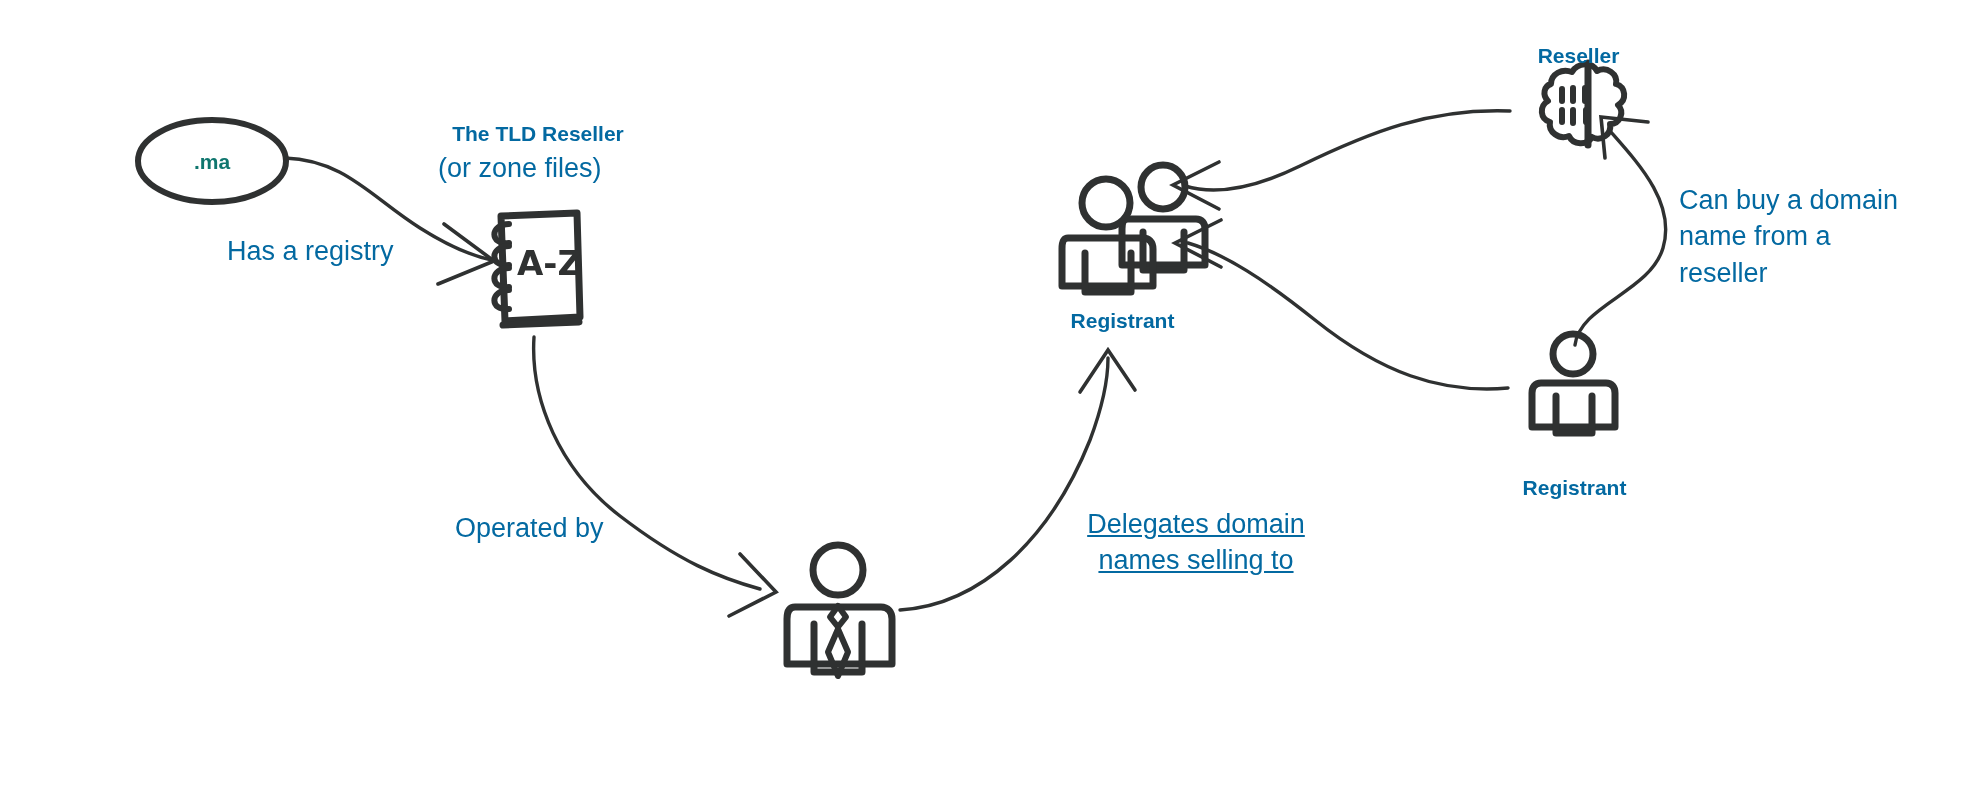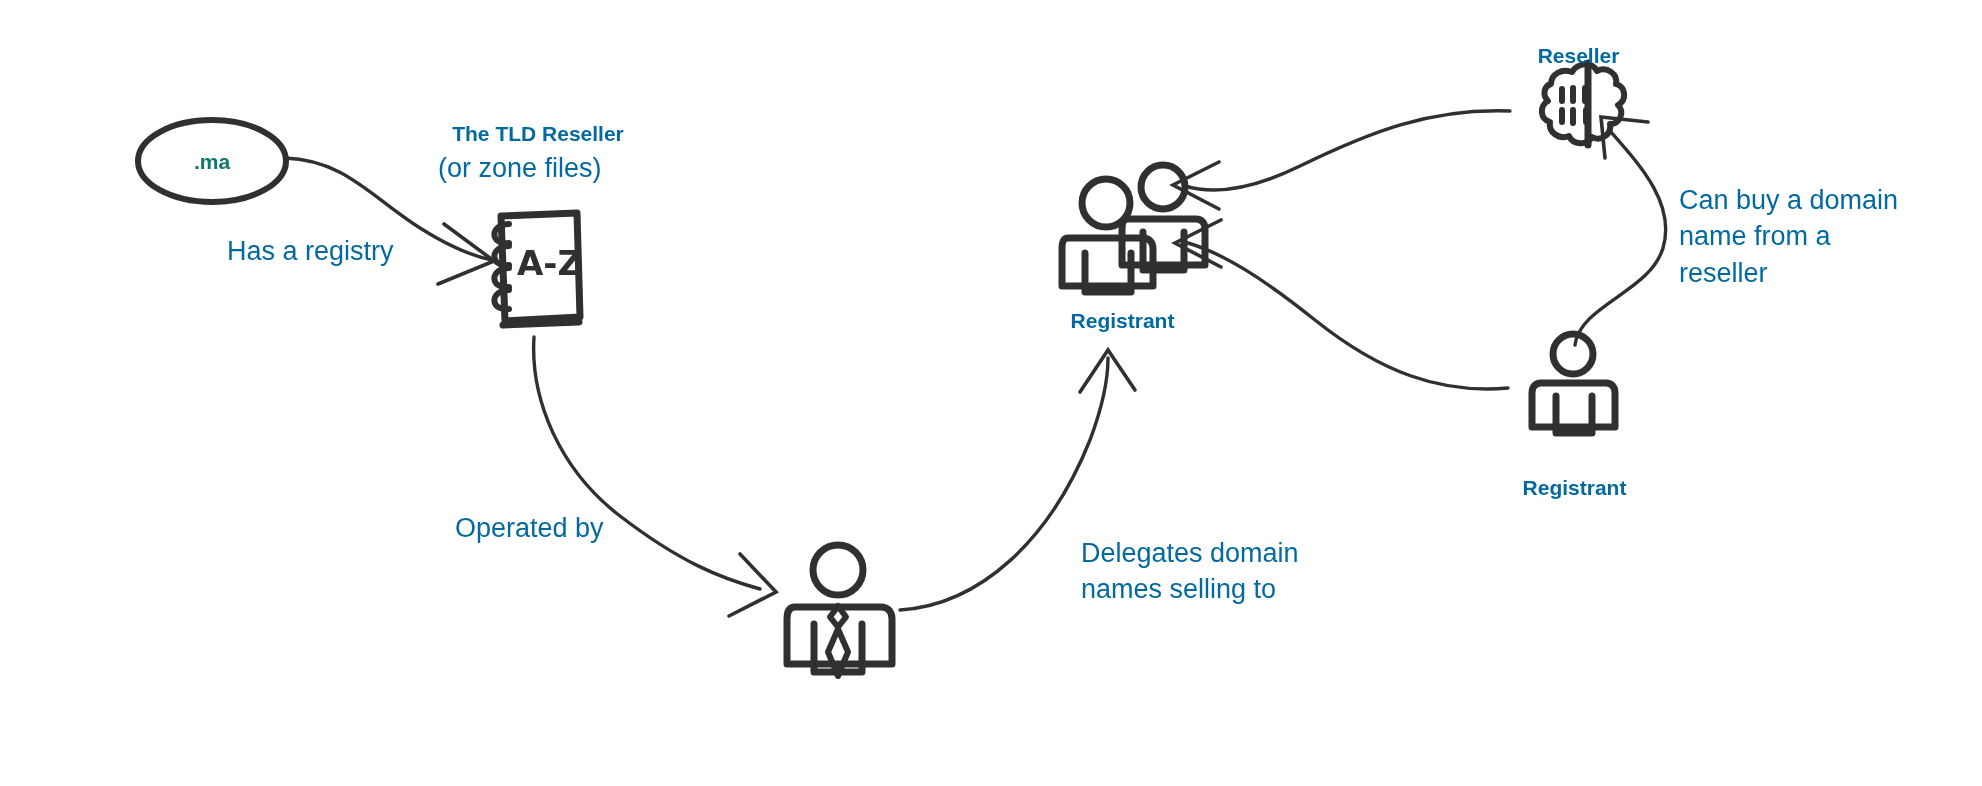--- a/index.html
+++ b/index.html
@@ -190,21 +190,21 @@
   <div class="ma-text" style="left:162px; top:150px; width:100px;">.ma</div>
 
   <div class="txt label-reg" style="left:227px; top:233px; width:200px; text-align:left;">Has a registry</div>
 
   <div class="txt node-title" style="left:438px; top:120px; width:200px;">The TLD Reseller</div>
   <div class="txt node-sub" style="left:438px; top:150px; width:200px;">(or zone files)</div>
 
   <div class="txt label-reg" style="left:455px; top:510px; width:200px; text-align:left;">Operated by</div>
 
 
-  <div class="txt label-reg" style="left:1081px; top:535px; width:230px; text-align:left;">Delegates domain
+  <div class="txt label-reg" style="left:1081px; top:506px; width:230px; text-align:center;text-decoration:underline;">Delegates domain
 names selling to</div>
 
   <div class="txt node-title" style="left:1030px; top:307px; width:185px;">Registrant</div>
 
   <div class="txt node-title" style="left:1486px; top:42px; width:185px;">Reseller</div>
 
   <div class="txt label-reg" style="left:1679px; top:182px; width:230px; text-align:left;">Can buy a domain
 name from a
 reseller</div>
 

